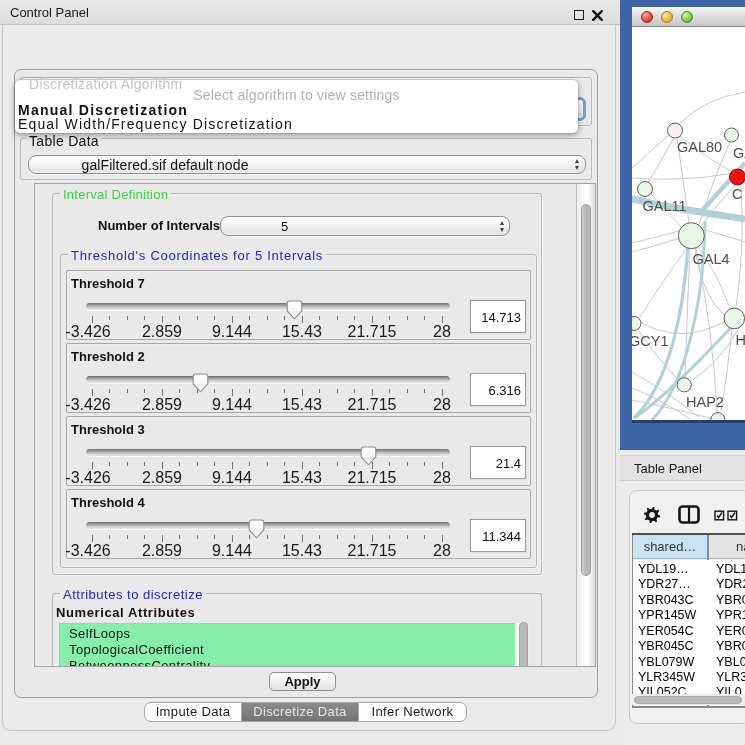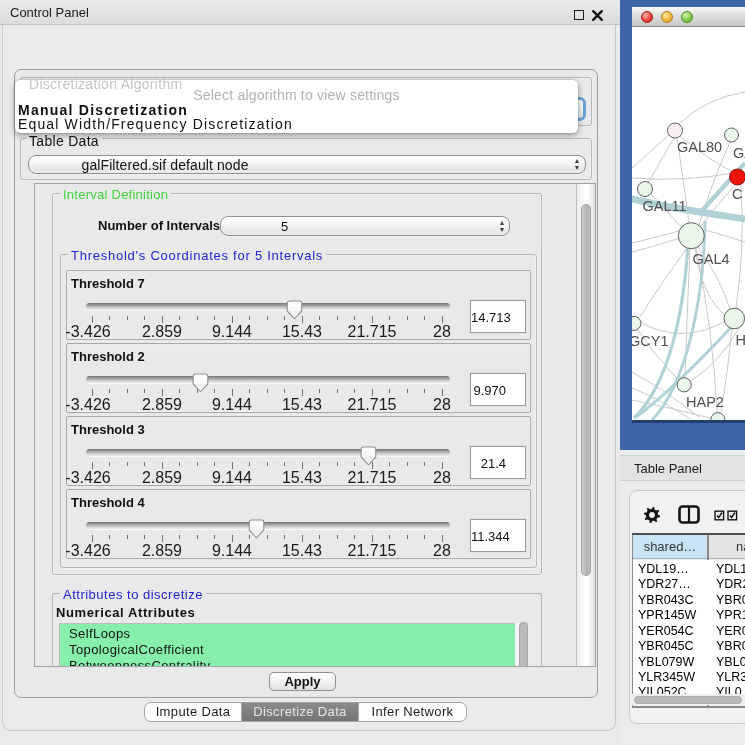--- a/index.html
+++ b/index.html
@@ -11,21 +11,21 @@
 .gtitle { font-size:13px; background:#e9e9e9; padding:0 3px; white-space:nowrap; z-index:3; }
 .combo { background:linear-gradient(180deg,#ffffff 0%,#f4f4f4 45%,#e5e5e5 80%,#eeeeee 100%); border:1px solid #8f8f8f; border-radius:8px; box-shadow:0 1px 0 rgba(255,255,255,0.6); }
 .combo .ctext { position:absolute; left:10px; top:0; font-size:13px; color:#111; white-space:nowrap;margin-left:48px; }
 .stepper { position:absolute; width:8px; }
 .stepper .up { position:absolute; left:1px; width:0; height:0; border-left:2.8px solid transparent; border-right:2.8px solid transparent; border-bottom:4.2px solid #3c3c3c; }
 .stepper .dn { position:absolute; left:1px; width:0; height:0; border-left:2.8px solid transparent; border-right:2.8px solid transparent; border-top:4.2px solid #3c3c3c; }
 .tpanel { border:1px solid #a8a8a8; border-radius:2px; box-shadow:inset 0 0 0 0.5px rgba(255,255,255,0.5); }
 .strack { border-radius:3.5px; background:linear-gradient(180deg,#6f6f6f 0%,#a2a2a2 35%,#d2d2d2 70%,#ebebeb 100%); box-shadow:0 1px 0 rgba(255,255,255,0.7); }
 .tick { position:absolute; width:1px; background:#737373; }
 .slabel { font-size:16px; color:#1a1a1a; text-align:center; }
-.vfield { background:#fff; border:1px solid #9b9b9b; box-shadow:0 0 0 1px #e2e2e2; font-size:13px; color:#111; text-align:right; padding-right:19px; }
+.vfield { background:#fff; border:1px solid #9b9b9b; box-shadow:0 0 0 1px #e2e2e2; font-size:13px; color:#111; text-align:right; padding-right:4px; }
 .tabseg { float:left; height:100%; font-size:13px; letter-spacing:0.35px; color:#1c1c1c; text-align:center; border-left:1px solid #a9a9a9; position:relative; }
 .tabseg:first-child { border-left:none; }
 .tabseg.sel { background:linear-gradient(180deg,#8b8b8b,#747474); color:#e6e6e6; }
 .trow { background:#fff; font-size:12.5px; color:#000; }
 .trow .c1 { position:absolute; left:5px; top:1px; }
 .trow .c2 { position:absolute; left:83px; top:1px; }
 </style></head>
 <body>
 <div id="root">
 
@@ -150,21 +150,21 @@
       <defs>
         <linearGradient id="thg2" x1="0" y1="0" x2="0" y2="1">
           <stop offset="0" stop-color="#ffffff"></stop>
           <stop offset="0.55" stop-color="#f6f6f6"></stop>
           <stop offset="0.6" stop-color="#ececec"></stop>
           <stop offset="1" stop-color="#fdfdfd"></stop>
         </linearGradient>
       </defs>
       <path d="M1.2,3.4 Q1.2,1 3.6,1 L13.4,1 Q15.8,1 15.8,3.4 L15.8,11 L8.5,18.8 L1.2,11 Z" fill="url(#thg2)" stroke="#8f8f8f" stroke-width="1.1"></path>
     </svg>
-<div class="abs vfield" style="left:470px;top:373px;width:56px;height:33px;line-height:33px">9.970</div>
+<div class="abs vfield" style="left:470px;top:373px;width:56px;height:33px;line-height:33px">6.316</div>
 <div class="abs tpanel" style="left:66px;top:416px;width:465px;height:69.5px"></div>
 <div class="abs b13" style="left:71px;top:421.5px">Threshold 3</div>
 <div class="abs strack" style="left:86px;top:448.5px;width:364px;height:7px"></div>
 <div class="abs tick" style="left:91.50px;top:461.5px;height:7.5px"></div>
 <div class="abs tick" style="left:109.00px;top:461.5px;height:4px"></div>
 <div class="abs tick" style="left:126.50px;top:461.5px;height:4px"></div>
 <div class="abs tick" style="left:144.00px;top:461.5px;height:4px"></div>
 <div class="abs tick" style="left:161.50px;top:461.5px;height:7.5px"></div>
 <div class="abs tick" style="left:179.00px;top:461.5px;height:4px"></div>
 <div class="abs tick" style="left:196.50px;top:461.5px;height:4px"></div>

